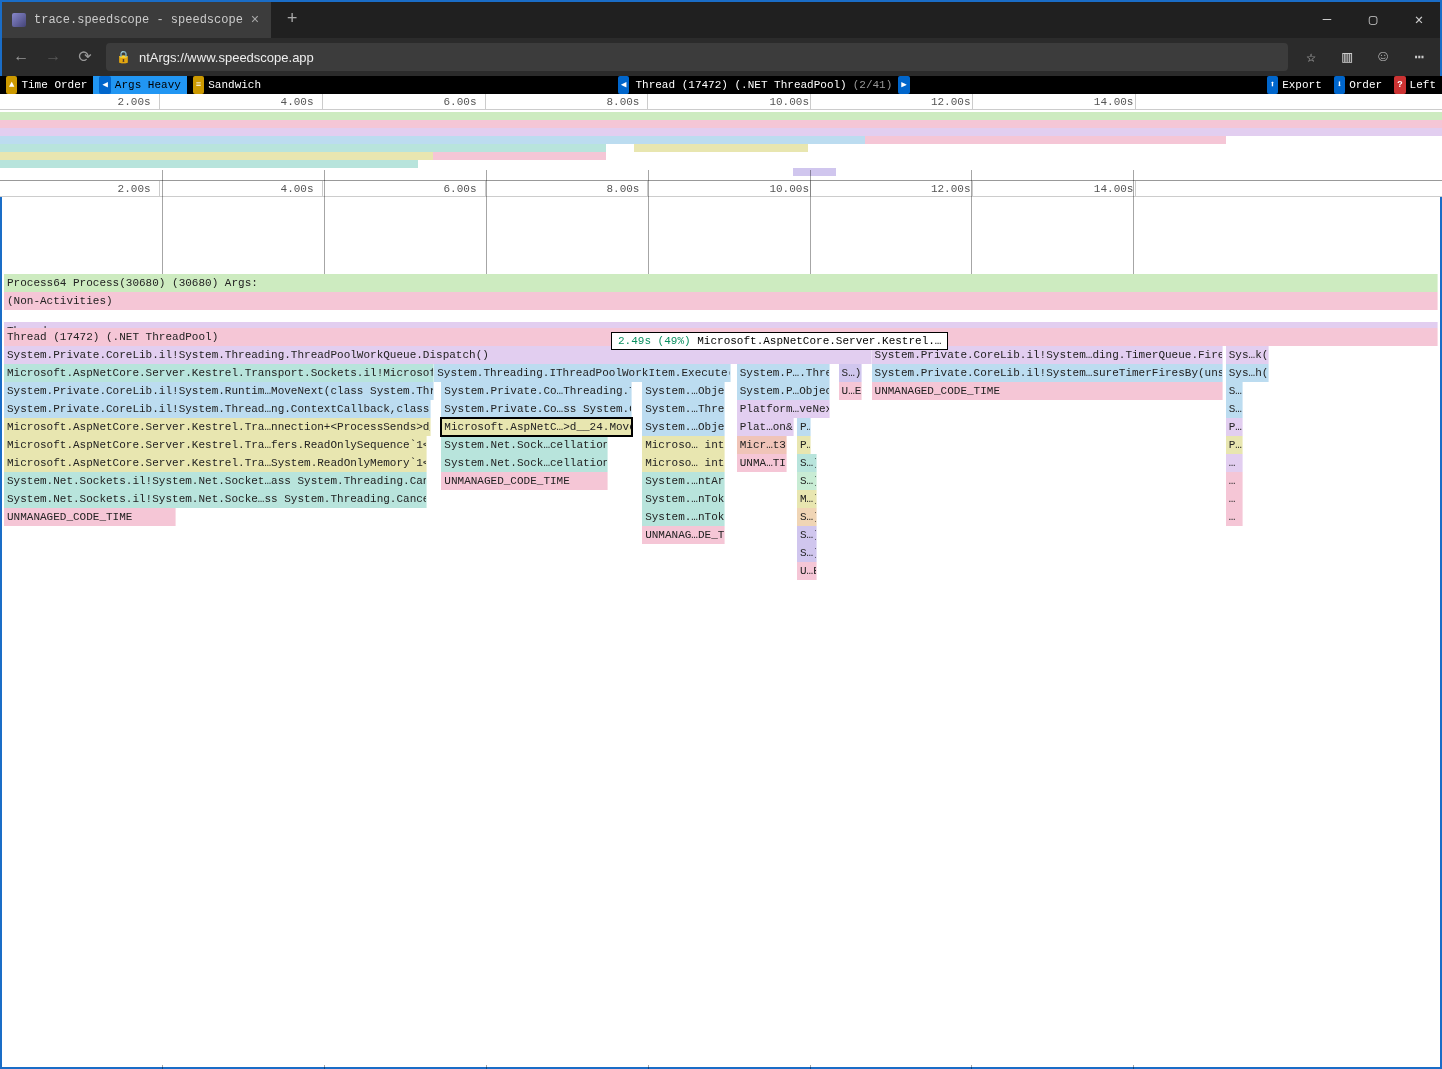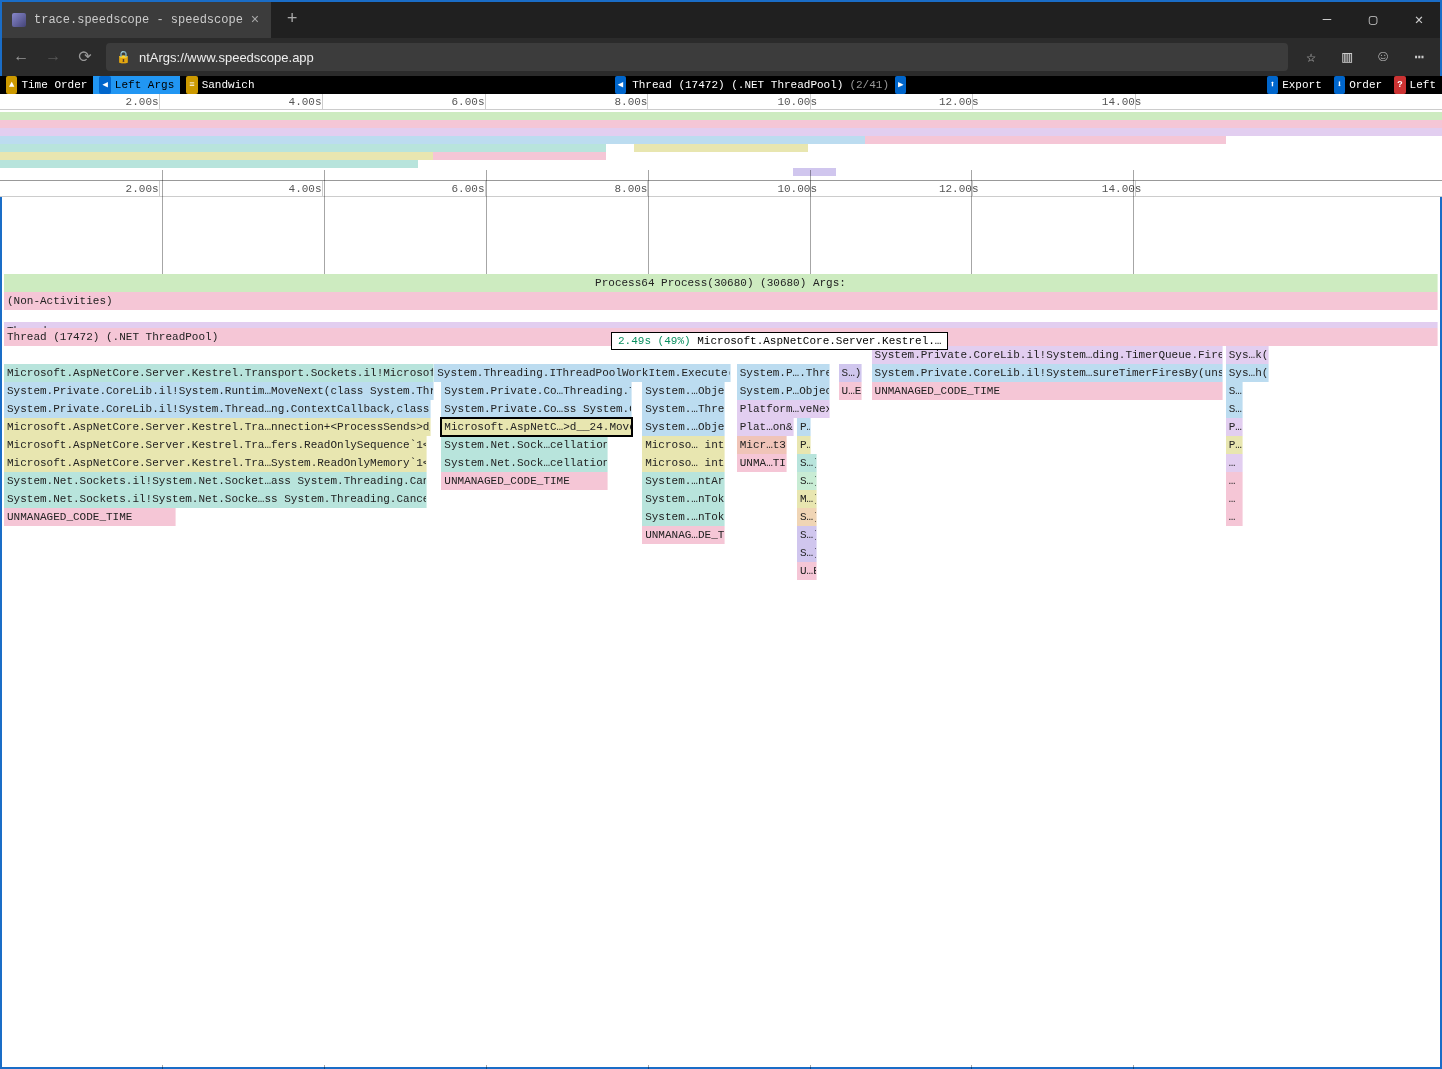--- a/index.html
+++ b/index.html
@@ -26,21 +26,21 @@
 .toolbar .tool { padding: 0 6px; display:flex; align-items:center; gap:4px; cursor:pointer; }
 .toolbar .tool .kbd { background:#06c; color:#fff; font-size:9px; padding:0 3px; border-radius:2px; font-weight:bold;}
 .toolbar .tool.active { background:#2196f3; color:#000; }
 .toolbar .tool.help .kbd { background:#c33; }
 .toolbar .center { flex:1; text-align:center; display:flex; align-items:center; justify-content:center; gap:6px;}
 .toolbar .center .kbd { background:#06c; font-size:9px; padding:0 3px; border-radius:2px;}
 .toolbar .count { color:#999; }
 
 
 .mini-axis, .main-axis { height: 16px; background:#fff; border-bottom:1px solid #ccc; position:relative; font-size:11px; color:#555; }
-.axis-tick { position:absolute; top:0; height:100%; border-left:1px solid #ccc; padding-left:12px; display:flex; align-items:center; }
+.axis-tick { position:absolute; top:0; height:100%; border-left:1px solid #ccc; padding-left:4px; display:flex; align-items:center; }
 .axis-tick span { position:relative; left:-46px; }
 .minimap { height: 71px; background:#fff; position:relative; border-bottom:1px solid #999; }
 .minimap .band { position:absolute; height:8px; }
 .gridlines { position:absolute; top:94px; bottom:0; left:4px; right:4px; pointer-events:none; }
 .gridlines div { position:absolute; top:0; bottom:0; border-left:1px solid rgba(0,0,0,0.35); }
 
 
 .flame-container { position:absolute; top:198px; left:4px; right:4px; bottom:4px; background:#fff; }
 .frame { position:absolute; height:18px; font-size:11px; line-height:18px; padding:0 3px; white-space:nowrap; overflow:hidden; text-overflow:clip; border-right:1px solid rgba(255,255,255,0.4); color:#222; }
 .frame.selected { outline:2px solid #000; outline-offset:-1px; z-index:2; }
@@ -101,21 +101,21 @@
 <div class="content">
 
   <div class="toolbar">
     <div class="left-tools">
       <div class="tool">
           <span class="kbd" style="background:#c90">▲</span>
           <span>Time Order</span>
         </div>
       <div class="tool active">
           <span class="kbd">◀</span>
-          <span>Left Args</span>
+          <span>Args Heavy</span>
         </div>
       <div class="tool">
           <span class="kbd" style="background:#c90">≡</span>
           <span>Sandwich</span>
         </div>
     </div>
     <div class="center">
       <span class="kbd">◀</span>
       <span>Thread (17472) (.NET ThreadPool)</span>
       <span class="count">(2/41)</span>
@@ -203,24 +203,25 @@
       <div style="left: 11%;"></div>
       <div style="left: 22.3%;"></div>
       <div style="left: 33.6%;"></div>
       <div style="left: 44.9%;"></div>
       <div style="left: 56.2%;"></div>
       <div style="left: 67.4%;"></div>
       <div style="left: 78.7%;"></div>
     </div>
 
   <div class="flame-container" id="flame">
-      <div class="frame c-green" style="top: 0px; left: 0%; width: 100%; text-align: center;">Process64 Process(30680) (30680) Args:</div>
+      <div class="frame c-green" style="top: 0px; left: 0%; width: 100%;">Process64 Process(30680) (30680) Args:</div>
       <div class="frame c-pink" style="top: 18px; left: 0%; width: 100%;">(Non-Activities)</div>
       <div class="frame c-lav" style="top: 28px; left: 0%; width: 100%; margin-top: 20px;">Threads</div>
       <div class="frame c-pink" style="top: 54px; left: 0%; width: 100%;">Thread (17472) (.NET ThreadPool)</div>
+      <div class="frame c-lav" style="top: 72px; left: 0%; width: 60.5%;">System.Private.CoreLib.il!System.Threading.ThreadPoolWorkQueue.Dispatch()</div>
       <div class="frame c-lav" style="top: 72px; left: 60.5%; width: 24.5%;">System.Private.CoreLib.il!System…ding.TimerQueue.FireNextTimers()</div>
       <div class="frame c-lav" style="top: 72px; left: 85.2%; width: 3%;">Sys…k()</div>
       <div class="frame c-teal" style="top: 90px; left: 0%; width: 30%;">Microsoft.AspNetCore.Server.Kestrel.Transport.Sockets.il!Microsoft.…ets.Internal.IOQueue.</div>
       <div class="frame c-blue" style="top: 90px; left: 30%; width: 20.7%;">System.Threading.IThreadPoolWorkItem.Execute()</div>
       <div class="frame c-blue" style="top: 90px; left: 51.1%; width: 6.5%;">System.P….Thread)</div>
       <div class="frame c-purple" style="top: 90px; left: 58.2%; width: 1.6%;">S…)</div>
       <div class="frame c-blue" style="top: 90px; left: 60.5%; width: 24.5%;">System.Private.CoreLib.il!System…sureTimerFiresBy(unsigned int32)</div>
       <div class="frame c-blue" style="top: 90px; left: 85.2%; width: 3%;">Sys…h()</div>
       <div class="frame c-blue" style="top: 108px; left: 0%; width: 30%;">System.Private.CoreLib.il!System.Runtim…MoveNext(class System.Threading.Thread)</div>
       <div class="frame c-blue" style="top: 108px; left: 30.5%; width: 13.3%;">System.Private.Co…Threading.Thread)</div>

